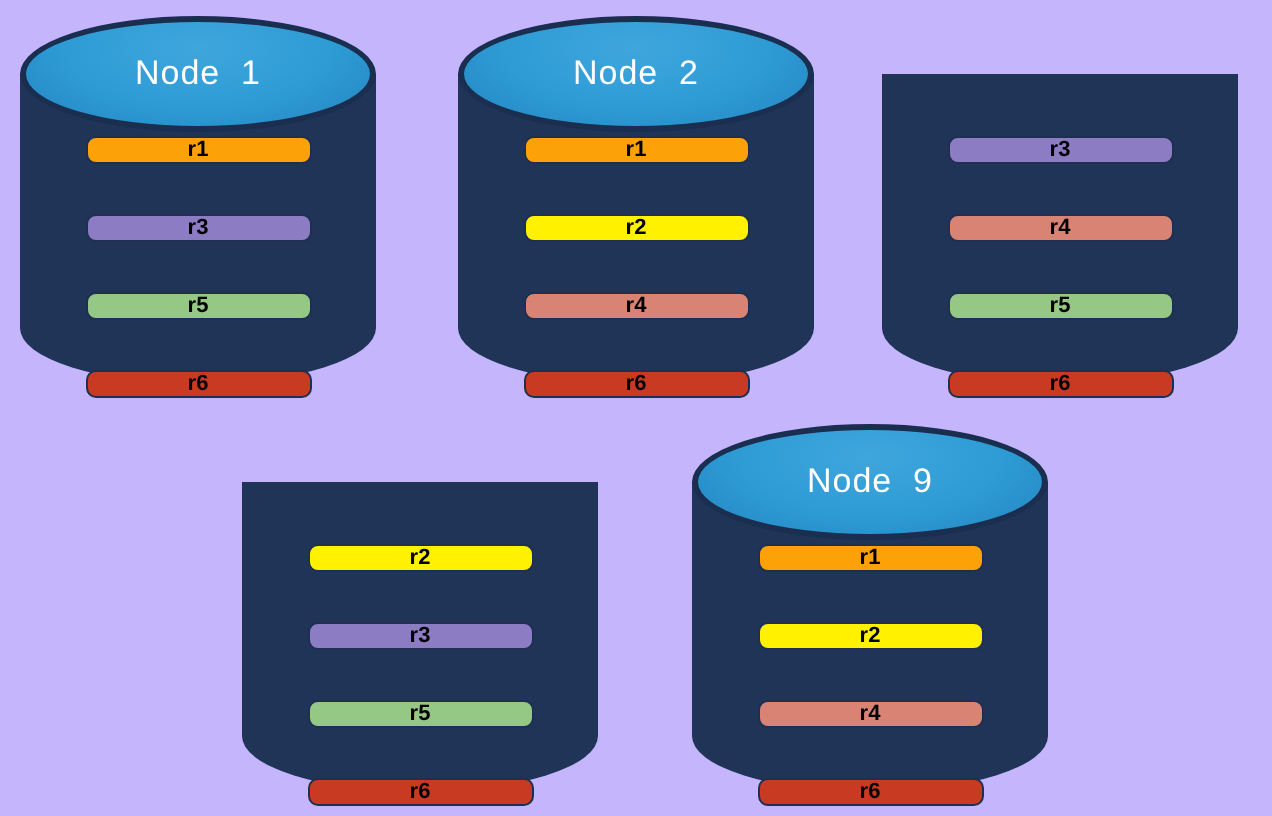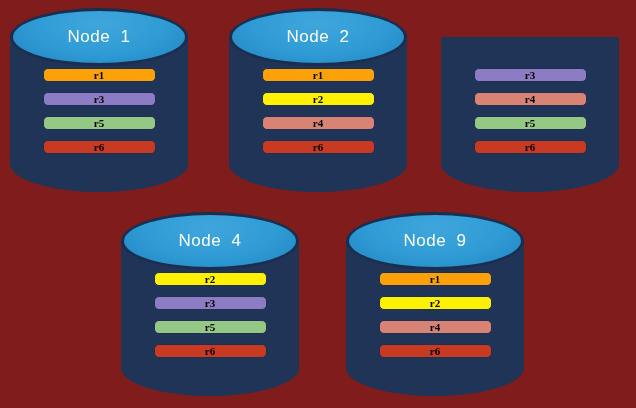--- a/index.html
+++ b/index.html
@@ -5,21 +5,21 @@
   html, body {
     margin: 0;
     padding: 0;
     background: #ffffff;
     font-family: "Liberation Sans", sans-serif;
   }
   .canvas {
     position: relative;
     width: 636px;
     height: 408px;
-    background: #7f1d1d;
+    background: #c4b5fd;
     overflow: hidden;
   }
   .cylinder {
     position: absolute;
     width: 178px;
     height: 184px;
   }
   .cyl-body {
     position: absolute;
     top: 29px;
@@ -51,22 +51,21 @@
     text-align: center;
   }
   .bars {
     position: absolute;
     top: 60px;
     left: 0;
     right: 0;
     display: flex;
     flex-direction: column;
     align-items: center;
-    gap: 10px;
-    font-family: Liberation Serif, serif;
+    gap: 25px;
   }
   .bar {
     width: 111px;
     height: 12px;
     border: 1px solid var(--bar_border, #1E2F51);
     border-radius: 5px;
     display: flex;
     align-items: center;
     justify-content: center;
     font-size: 11px;
@@ -117,23 +116,20 @@
     <div class="bars">
       <div class="bar" style="background: rgb(140, 124, 196);">r3</div>
       <div class="bar" style="background: rgb(217, 131, 116);">r4</div>
       <div class="bar" style="background: rgb(149, 199, 133);">r5</div>
       <div class="bar" style="background: rgb(201, 58, 34);">r6</div>
     </div>
   </div>
 
   <div class="cylinder n4">
     <div class="cyl-body"></div>
-    <div class="cyl-top">
-      <span class="node-label">Node  4</span>
-    </div>
     <div class="bars">
       <div class="bar" style="background: rgb(255, 241, 0);">r2</div>
       <div class="bar" style="background: rgb(140, 124, 196);">r3</div>
       <div class="bar" style="background: rgb(149, 199, 133);">r5</div>
       <div class="bar" style="background: rgb(201, 58, 34);">r6</div>
     </div>
   </div>
 
   <div class="cylinder n5">
     <div class="cyl-body"></div>

